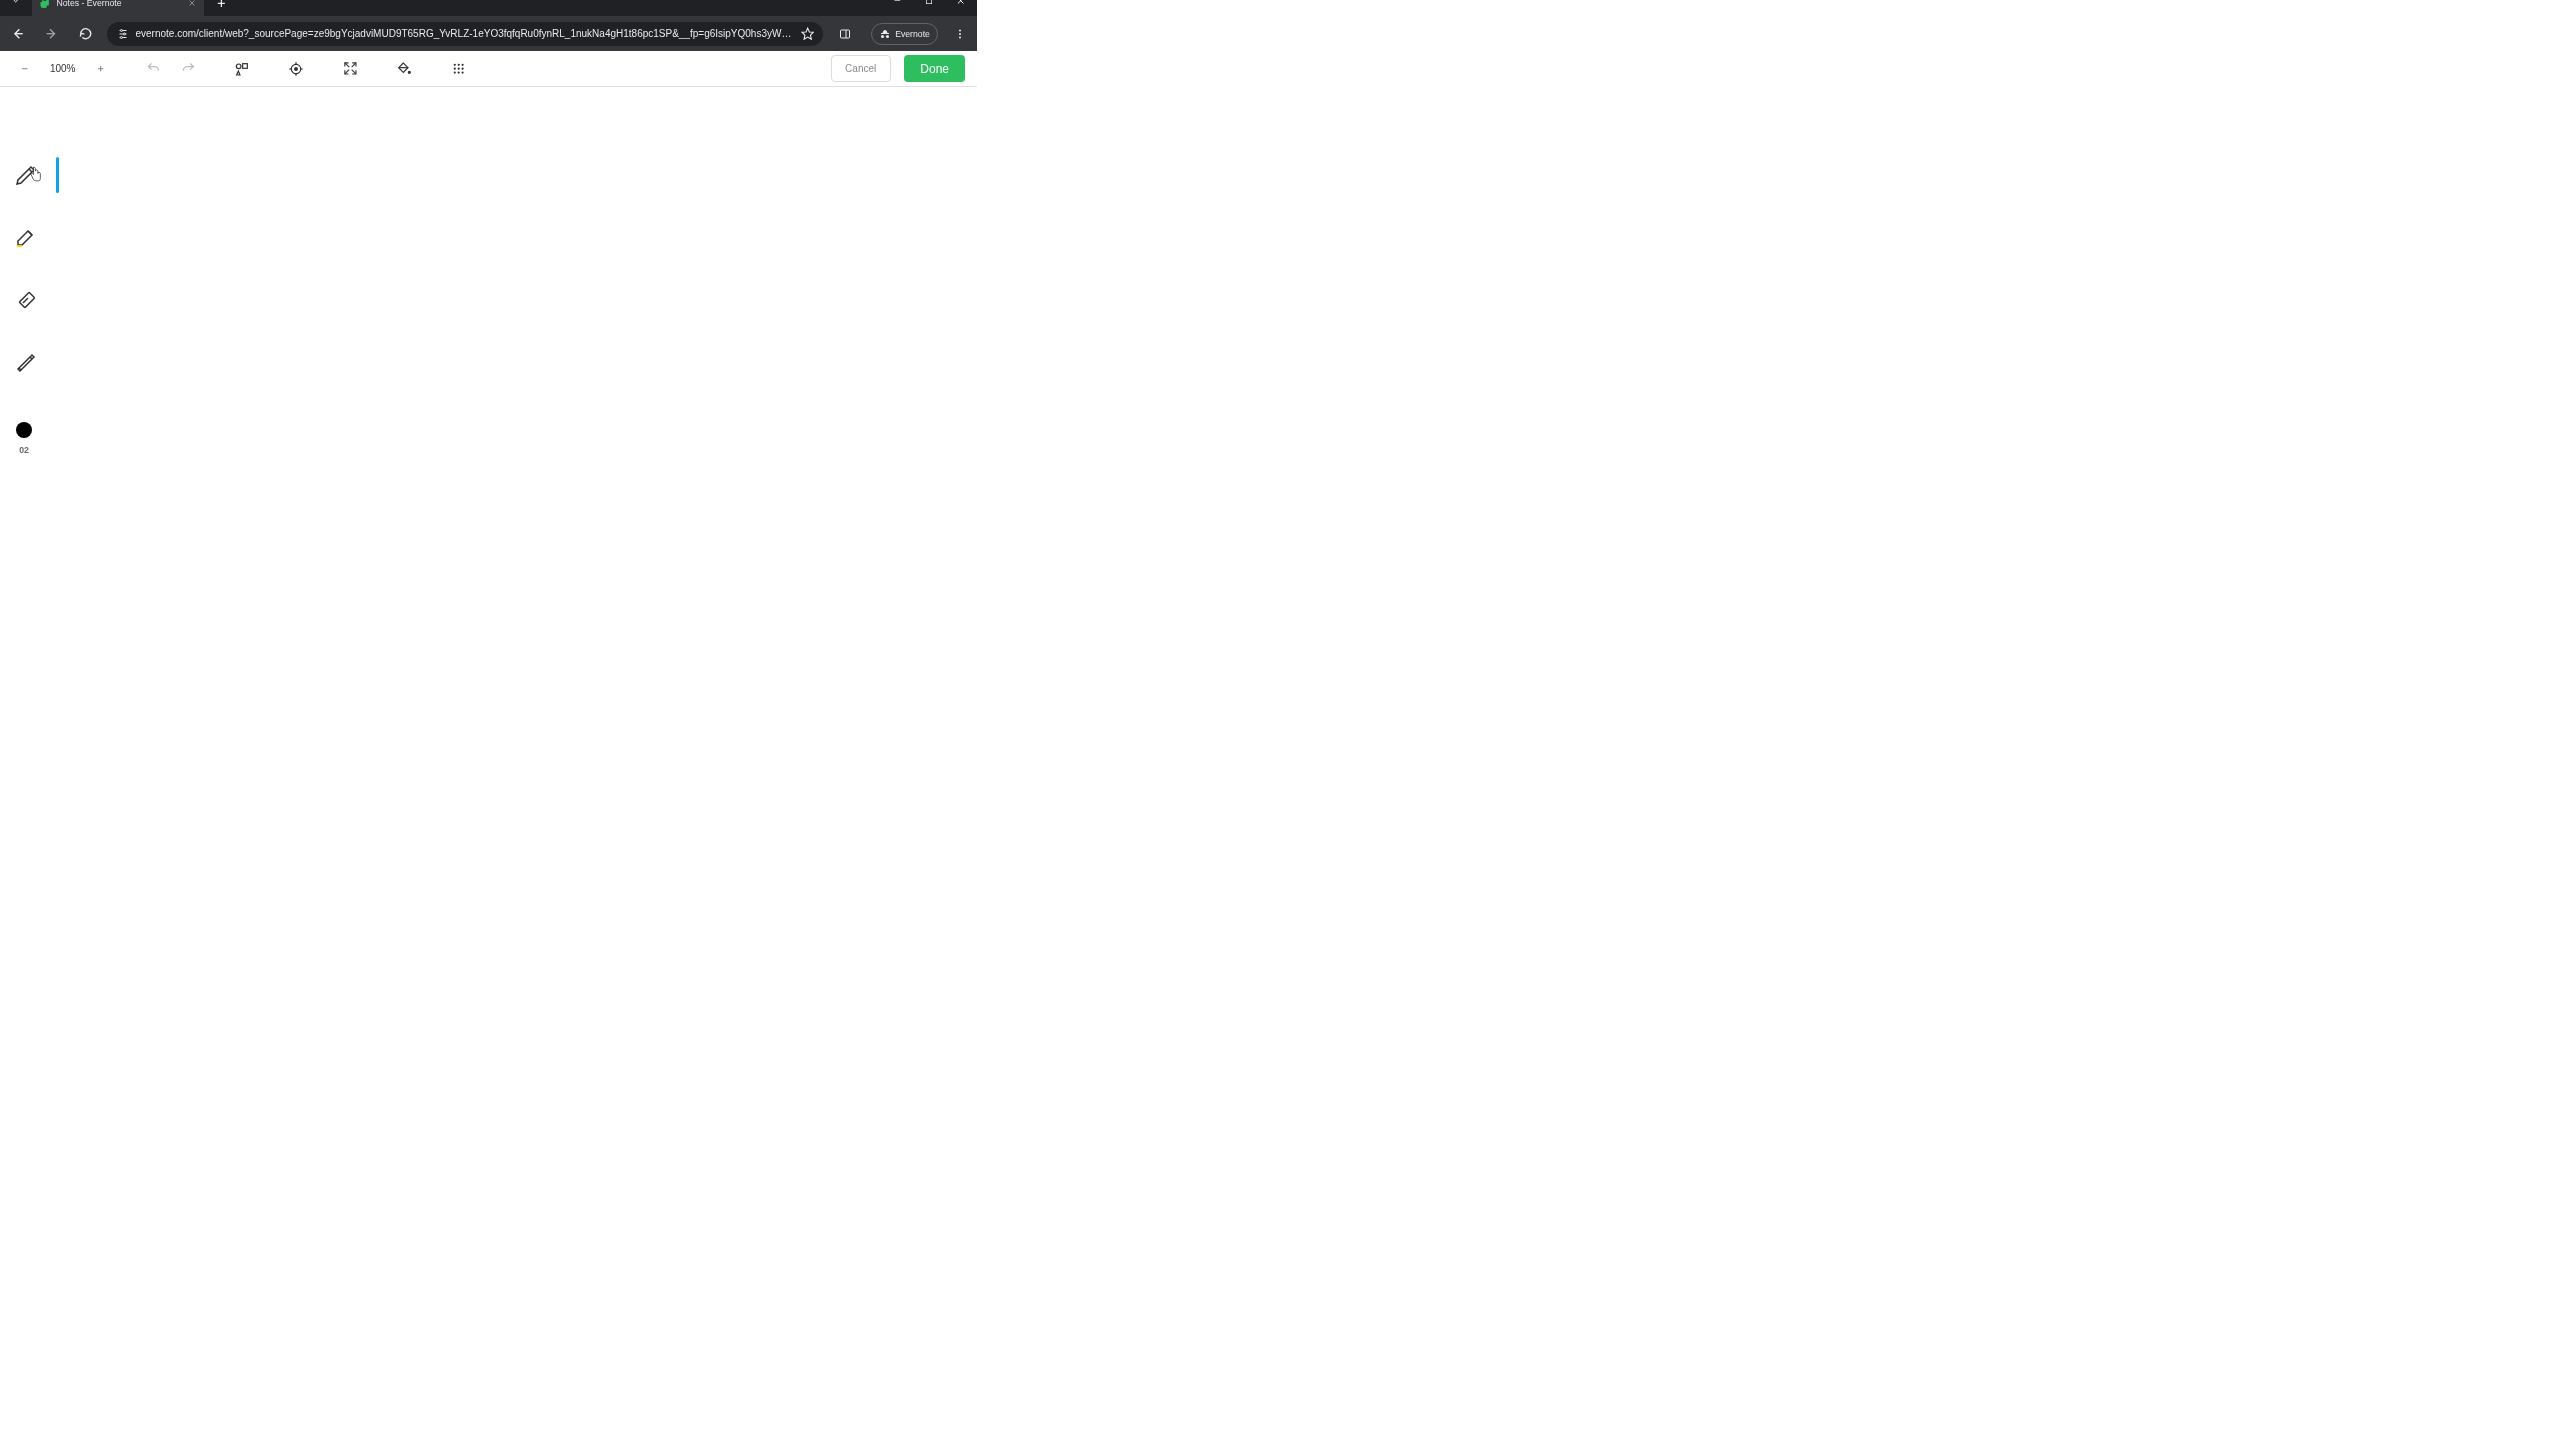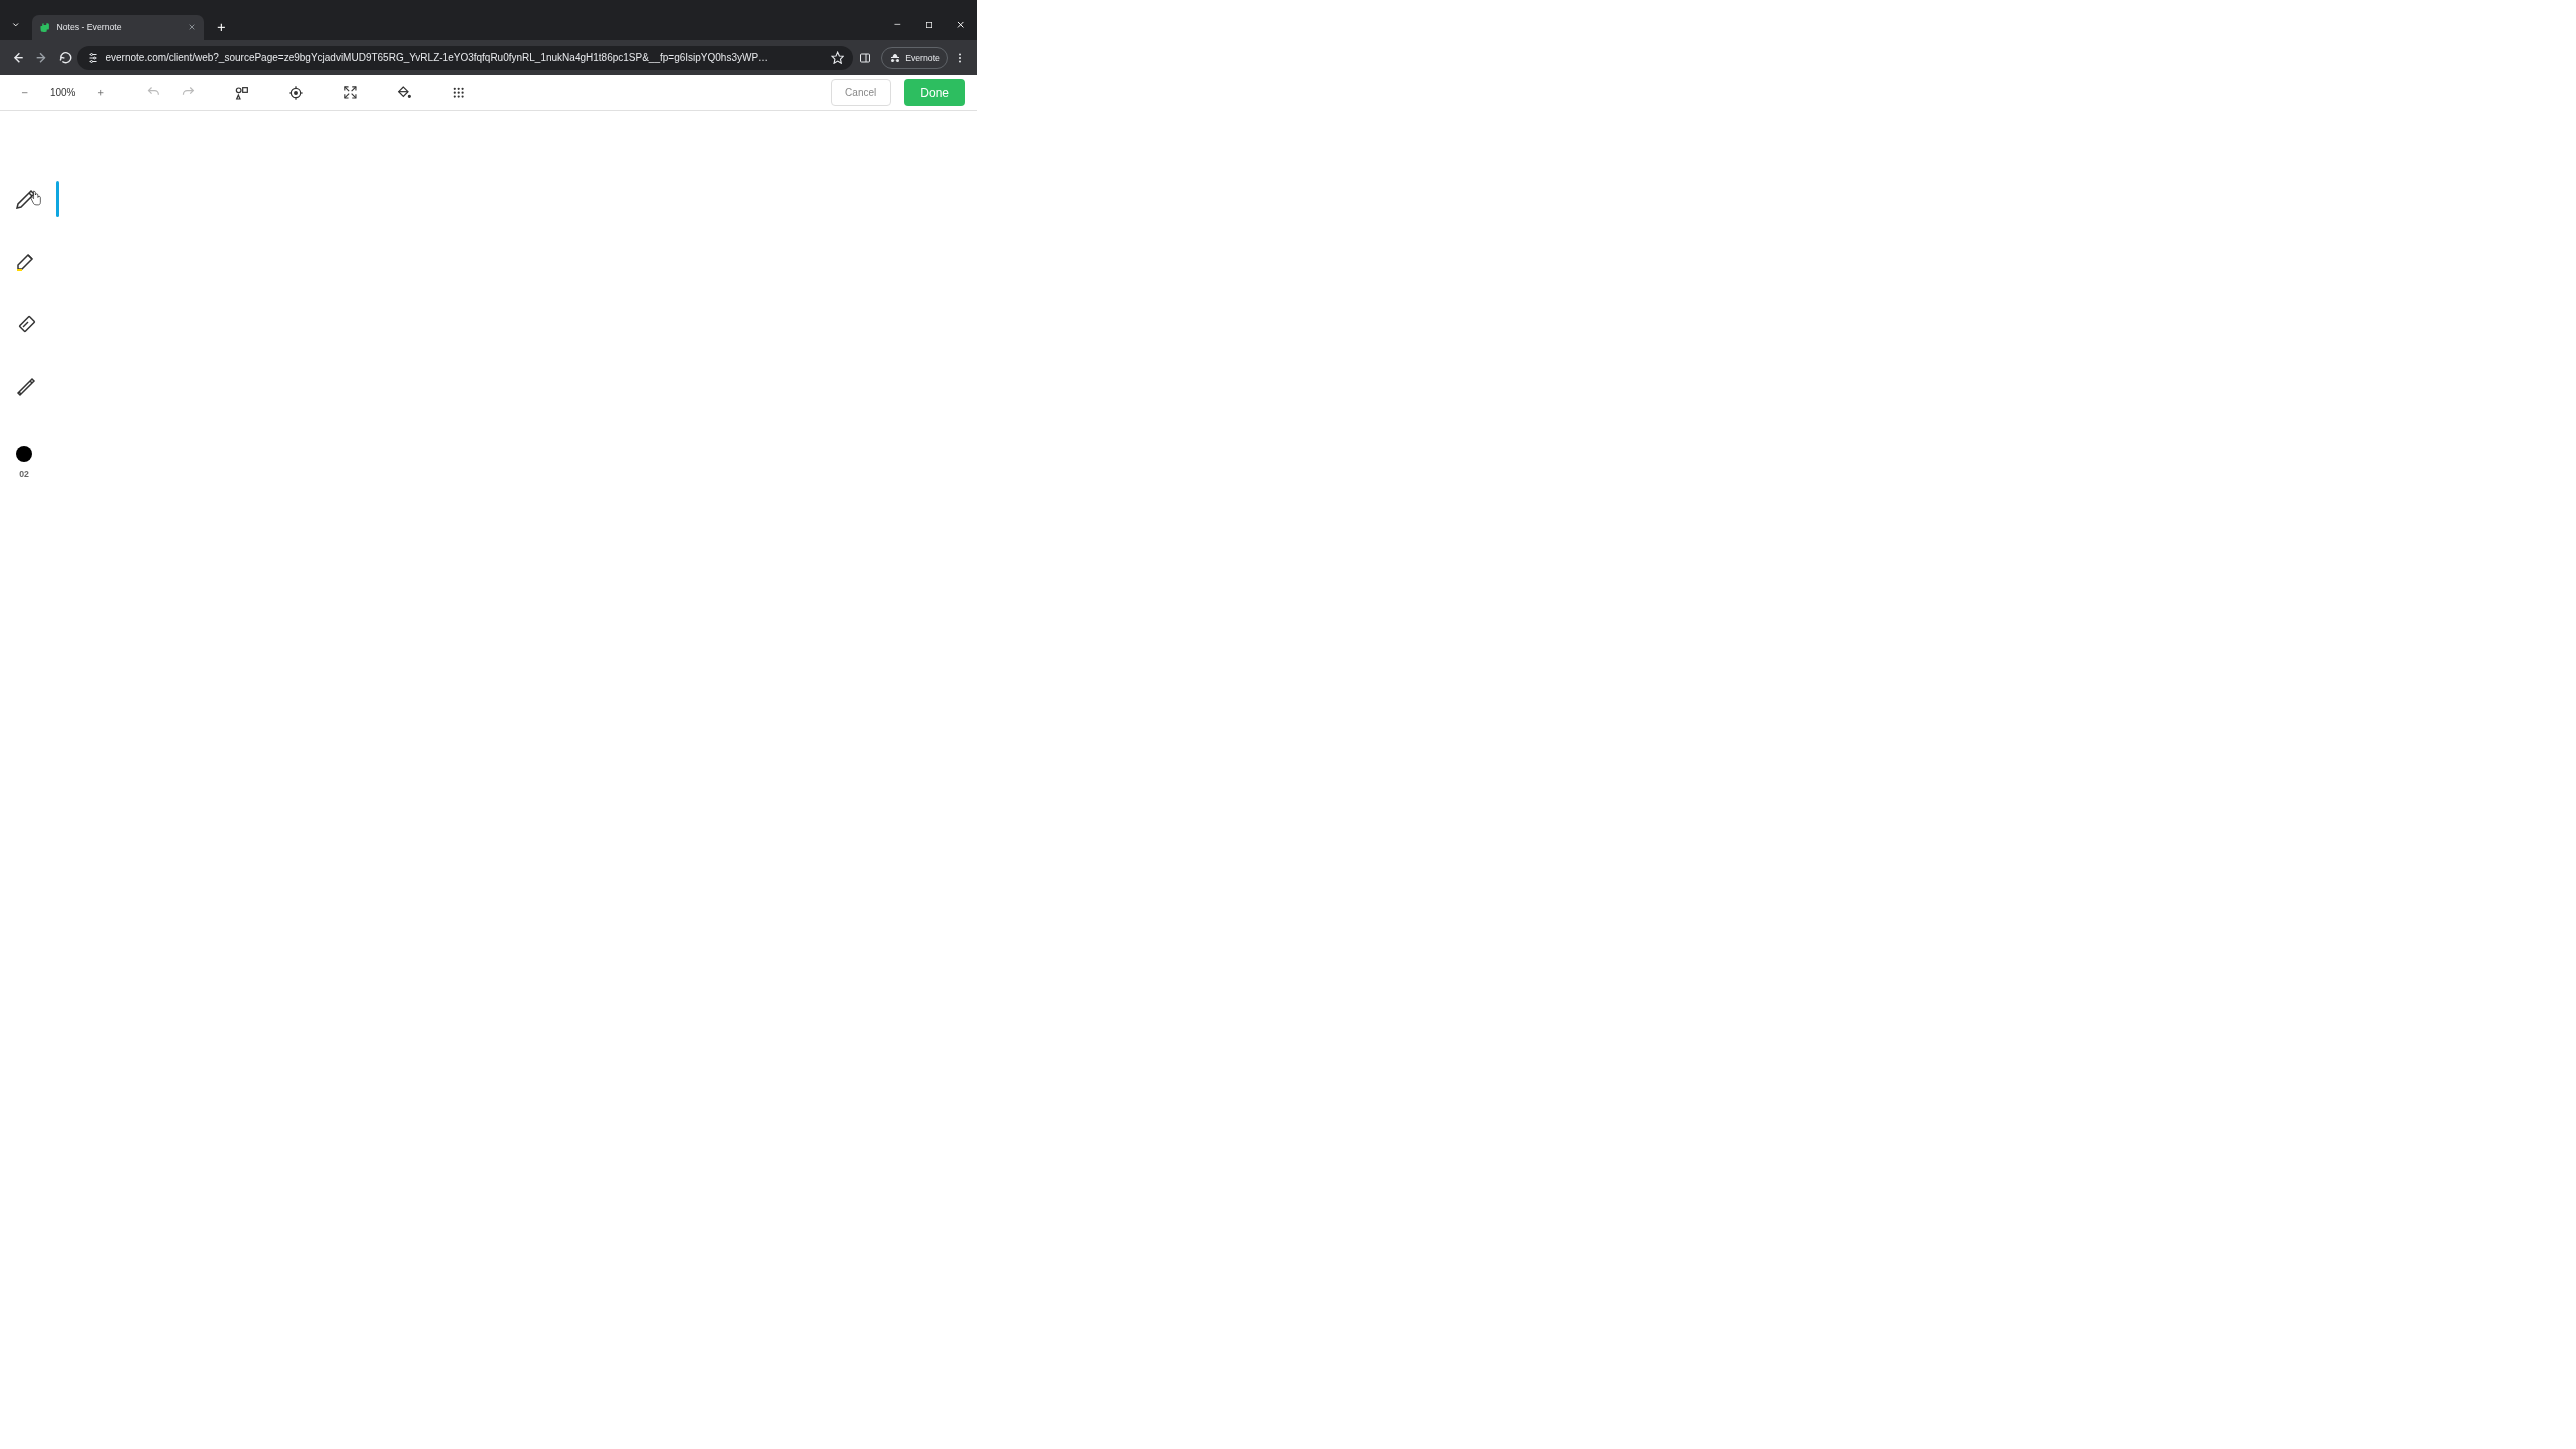--- a/index.html
+++ b/index.html
@@ -1,29 +1,29 @@
 <!DOCTYPE html>
 <html style="font-size:10.7px"><head>
 <meta charset="utf-8">
 <style>
 * { margin: 0; padding: 0; box-sizing: border-box; }
 body { font-family: 'Segoe UI', Arial, sans-serif; background: #fff; overflow: hidden; width: 977px; height: 547px; }
 
 
-.browser-top { background: #202124; height: 40px; display: flex; align-items: flex-end; }
+.browser-top { background: #202124; height: 16px; display: flex; align-items: flex-end; }
 .tab-dropdown { width: 31px; height: 31px; display: flex; align-items: center; justify-content: center; color: #fff; }
 .tab { background: #35363a; height: 25.5px; border-radius: 6.7px 6.7px 0 0; display: flex; align-items: center; padding: 0 8px; min-width: 172px; margin-left: 1.3px; }
 .tab-favicon { width: 10.7px; height: 10.7px; margin-right: 5.4px; display: flex; align-items: center; justify-content: center;}
 .tab-title { color: #e8eaed; font-size: 8.7px; flex: 1; }
 .tab-close { color: #9aa0a6; margin-left: 5.4px; font-size: 9.4px; }
 .new-tab { width: 20px; height: 20px; display: flex; align-items: center; justify-content: center; color: #fff; margin-left: 6.7px; margin-bottom: 2.7px; font-size: 12px; }
 .window-controls { margin-left: auto; display: flex; height: 31px; }
 .window-btn { width: 32px; height: 31px; display: flex; align-items: center; justify-content: center; color: #fff; }
 
-.browser-bar { background: #35363a; height: 35px; display: flex; align-items: center; padding: 0 5.4px; gap: 0; }
+.browser-bar { background: #35363a; height: 35px; display: flex; align-items: center; padding: 0 5.4px; gap: 10px; }
 .nav-btn { width: 24px; height: 24px; display: flex; align-items: center; justify-content: center; color: #9aa0a6; border-radius: 50%; }
 .nav-btn.active { color: #e8eaed; }
 .url-bar { flex: 1; background: #202124; height: 24px; border-radius: 12px; display: flex; align-items: center; padding: 0 9.4px; gap: 6.7px; color: #e8eaed; font-size: 10px; overflow: hidden; }
 .url-text { flex: 1; white-space: nowrap; overflow: hidden; text-overflow: ellipsis; }
 .chip { display: flex; align-items: center; gap: 4px; color: #e8eaed; padding: 4px 6.7px; border-radius: 13.4px; border: 0.7px solid #5f6368; font-size: 8.7px; margin-left: 4px;}
 .icon-btn { width: 24px; height: 24px; display: flex; align-items: center; justify-content: center; color: #e8eaed; }
 
 
 .app-toolbar { height: 36px; background: #fff; border-bottom: 0.7px solid #e0e0e0; display: flex; align-items: center; padding: 0 12px; gap: 7px; }
 .tool-btn { width: 28px; height: 28px; display: flex; align-items: center; justify-content: center; color: #333; border-radius: 2.7px; }

